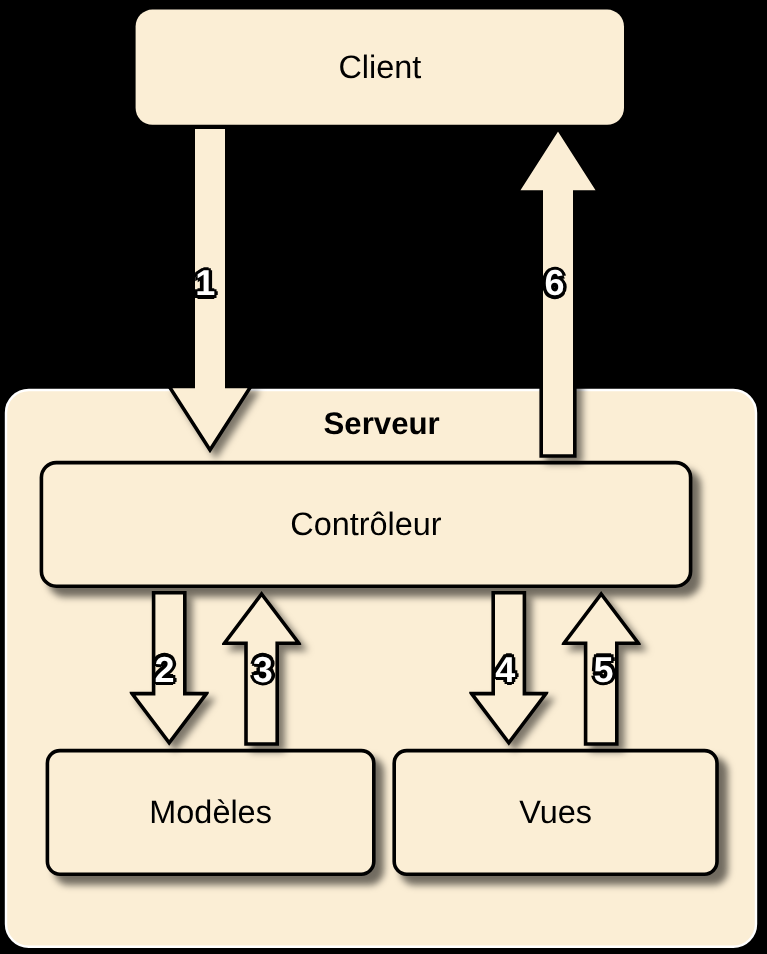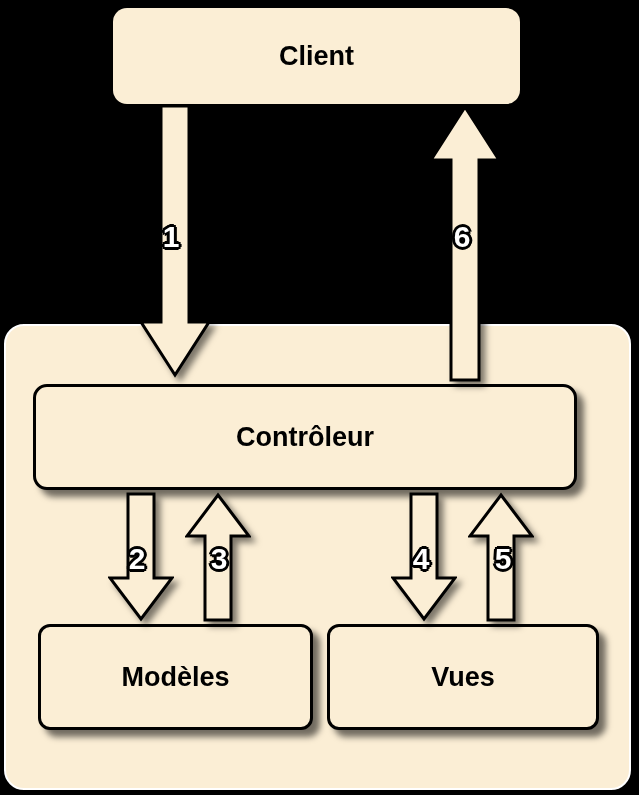--- a/index.html
+++ b/index.html
@@ -15,21 +15,21 @@
     width:639px;height:795px;position:relative;overflow:hidden;
     font-family:"Liberation Sans", sans-serif;
   }
   .canvas{position:absolute;inset:0;}
   .box{
     position:absolute;
     background:var(--shape-fill);
     display:flex;align-items:center;justify-content:center;
   }
   .box-label{
-    font-size:27px;font-weight:bold;color:#000;
+    font-size:27px;font-weight:normal;color:#000;
   }
   .client{
     left:113px;top:8px;width:407px;height:96px;border-radius:14px;
   }
   .server{
     left:4px;top:324px;width:627px;height:466px;border-radius:20px;
     background:var(--shape-fill);
     border:2px solid var(--server-border);
   }
   .server-label{
@@ -65,20 +65,21 @@
       -2px -2px 0 #000, 2px -2px 0 #000, -2px 2px 0 #000, 2px 2px 0 #000,
       -3px 0 0 #000, 3px 0 0 #000, 0 -3px 0 #000, 0 3px 0 #000;
   }
 </style>
 </head>
 <body>
 
 <div class="canvas">
 
   <div class="box server"></div>
+  <span class="server-label">Serveur</span>
 
   <div class="box client">
     <span class="box-label">Client</span>
   </div>
 
   <div class="box inner controller">
     <span class="box-label">Contrôleur</span>
   </div>
 
   <div class="box inner models">

